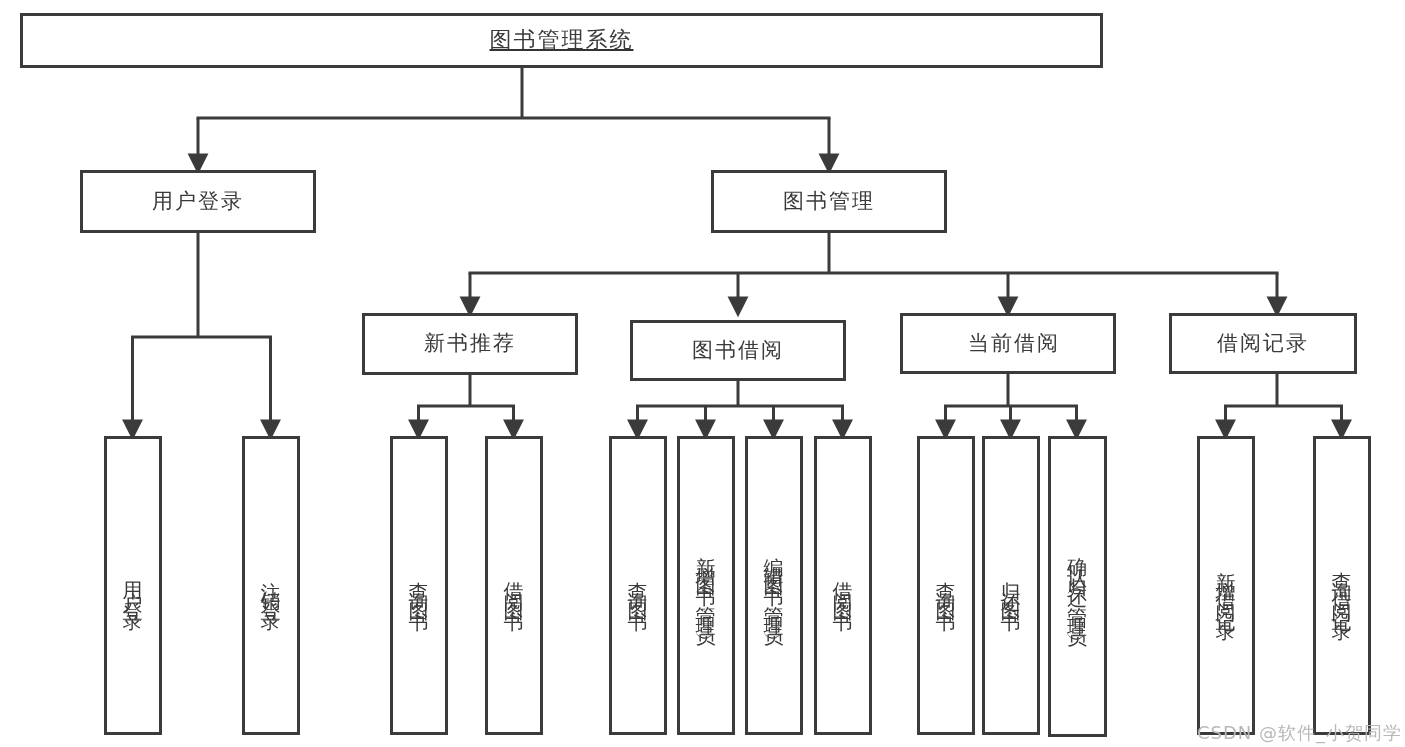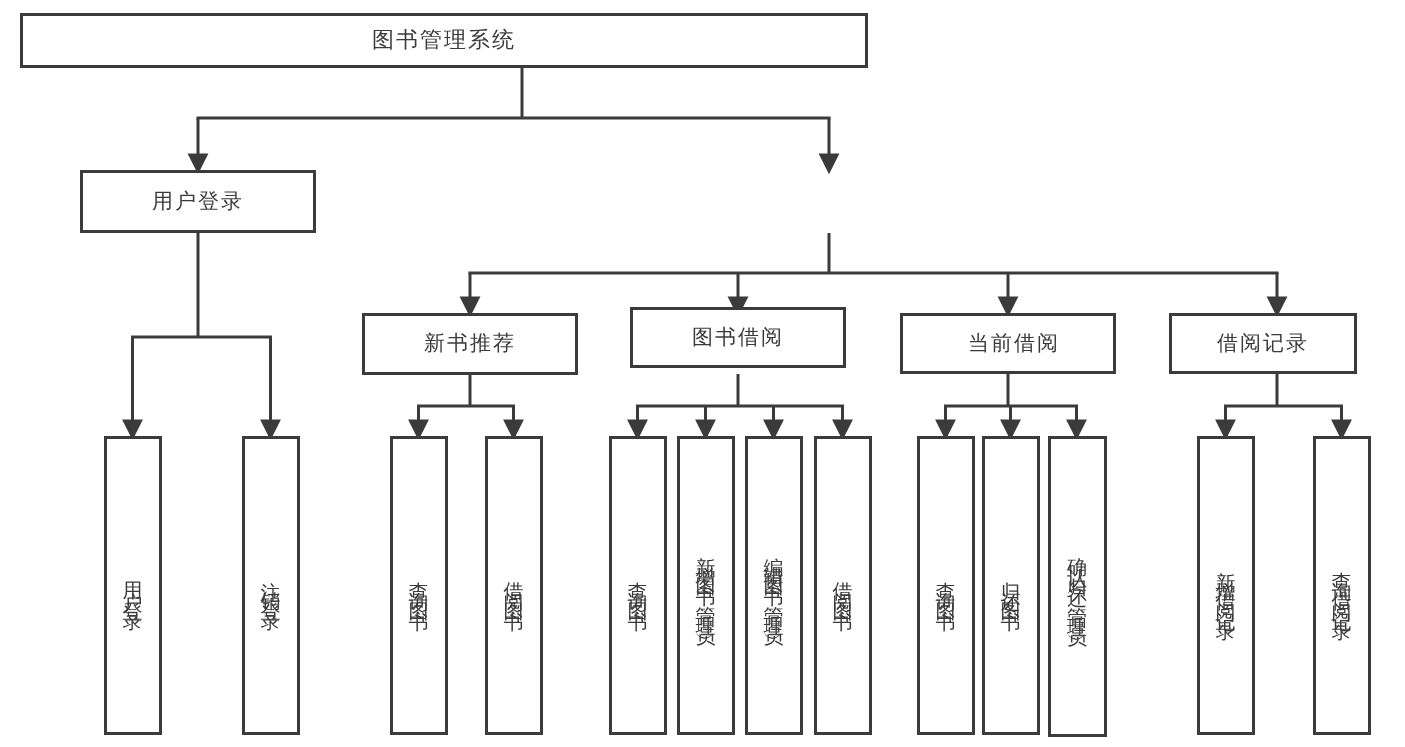--- a/index.html
+++ b/index.html
@@ -105,32 +105,35 @@
         <line x1="1277" y1="374" x2="1277" y2="406"></line>
         <line x1="1224" y1="406" x2="1343" y2="406"></line>
         <line x1="1225.5" y1="406" x2="1225.5" y2="423"></line>
         <polygon points="1217.5,421 1233.5,421 1225.5,437"></polygon>
         <line x1="1341.5" y1="406" x2="1341.5" y2="423"></line>
         <polygon points="1333.5,421 1349.5,421 1341.5,437"></polygon>
       </g>
     </g>
   </svg>
 
-  <div class="node root" style="left:20px;top:13px;width:848px;height:55px;">
+  <div class="node root" style="left:20px;top:13px;width:1083px;height:55px;text-decoration:underline;">
     <span class="lbl">图书管理系统</span>
   </div>
 
   <div class="node l2" style="left:80px;top:170px;width:236px;height:63px;">
     <span class="lbl">用户登录</span>
   </div>
+  <div class="node l2" style="left:711px;top:170px;width:236px;height:63px;">
+    <span class="lbl">图书管理</span>
+  </div>
 
   <div class="node l3" style="left:362px;top:313px;width:216px;height:62px;">
     <span class="lbl">新书推荐</span>
   </div>
-  <div class="node l3" style="left:630px;top:307px;width:216px;height:61px;text-align:center;">
+  <div class="node l3" style="left:630px;top:320px;width:216px;height:61px;text-align:center;">
     <span class="lbl">图书借阅</span>
   </div>
   <div class="node l3" style="left:900px;top:313px;width:216px;height:61px;padding-left:12px;">
     <span class="lbl">当前借阅</span>
   </div>
   <div class="node l3" style="left:1169px;top:313px;width:188px;height:61px;">
     <span class="lbl">借阅记录</span>
   </div>
 
   <div class="node leaf" style="left:104px;top:436px;width:58px;height:299px;">
@@ -170,13 +173,14 @@
     <span class="lbl">确认归还（管理员）</span>
   </div>
 
   <div class="node leaf" style="left:1197px;top:436px;width:58px;height:299px;">
     <span class="lbl">新增借阅记录</span>
   </div>
   <div class="node leaf" style="left:1313px;top:436px;width:58px;height:299px;">
     <span class="lbl">查询借阅记录</span>
   </div>
 
+  <div class="watermark">CSDN @软件_小贺同学</div>
 </div>
 
 </body></html>

